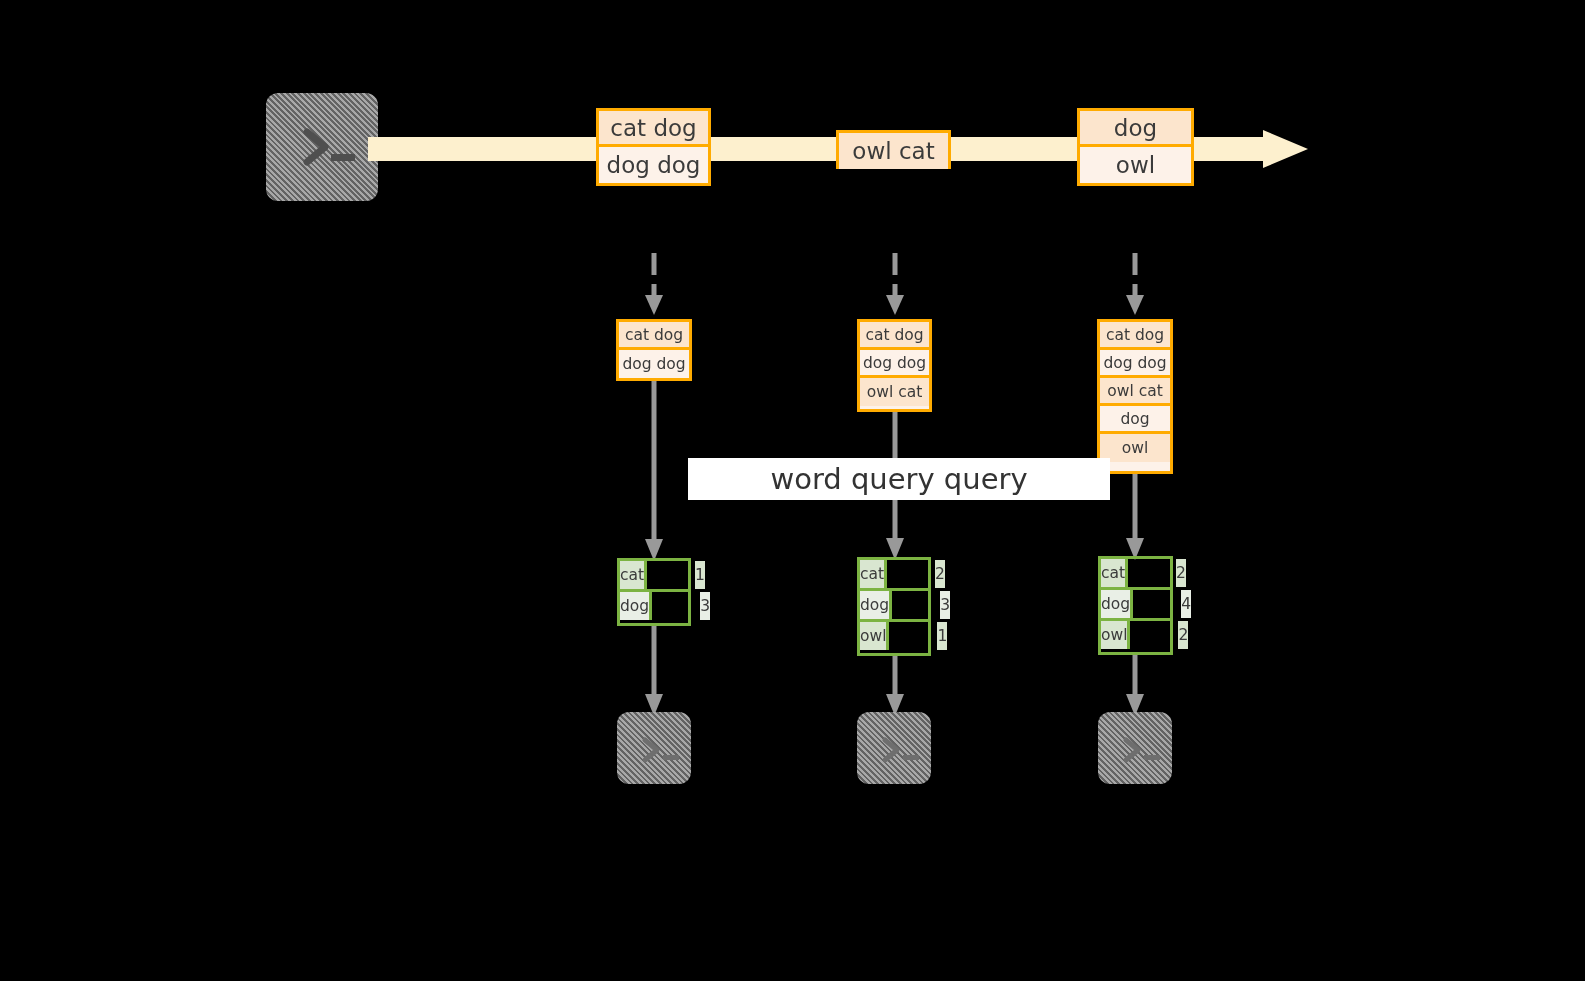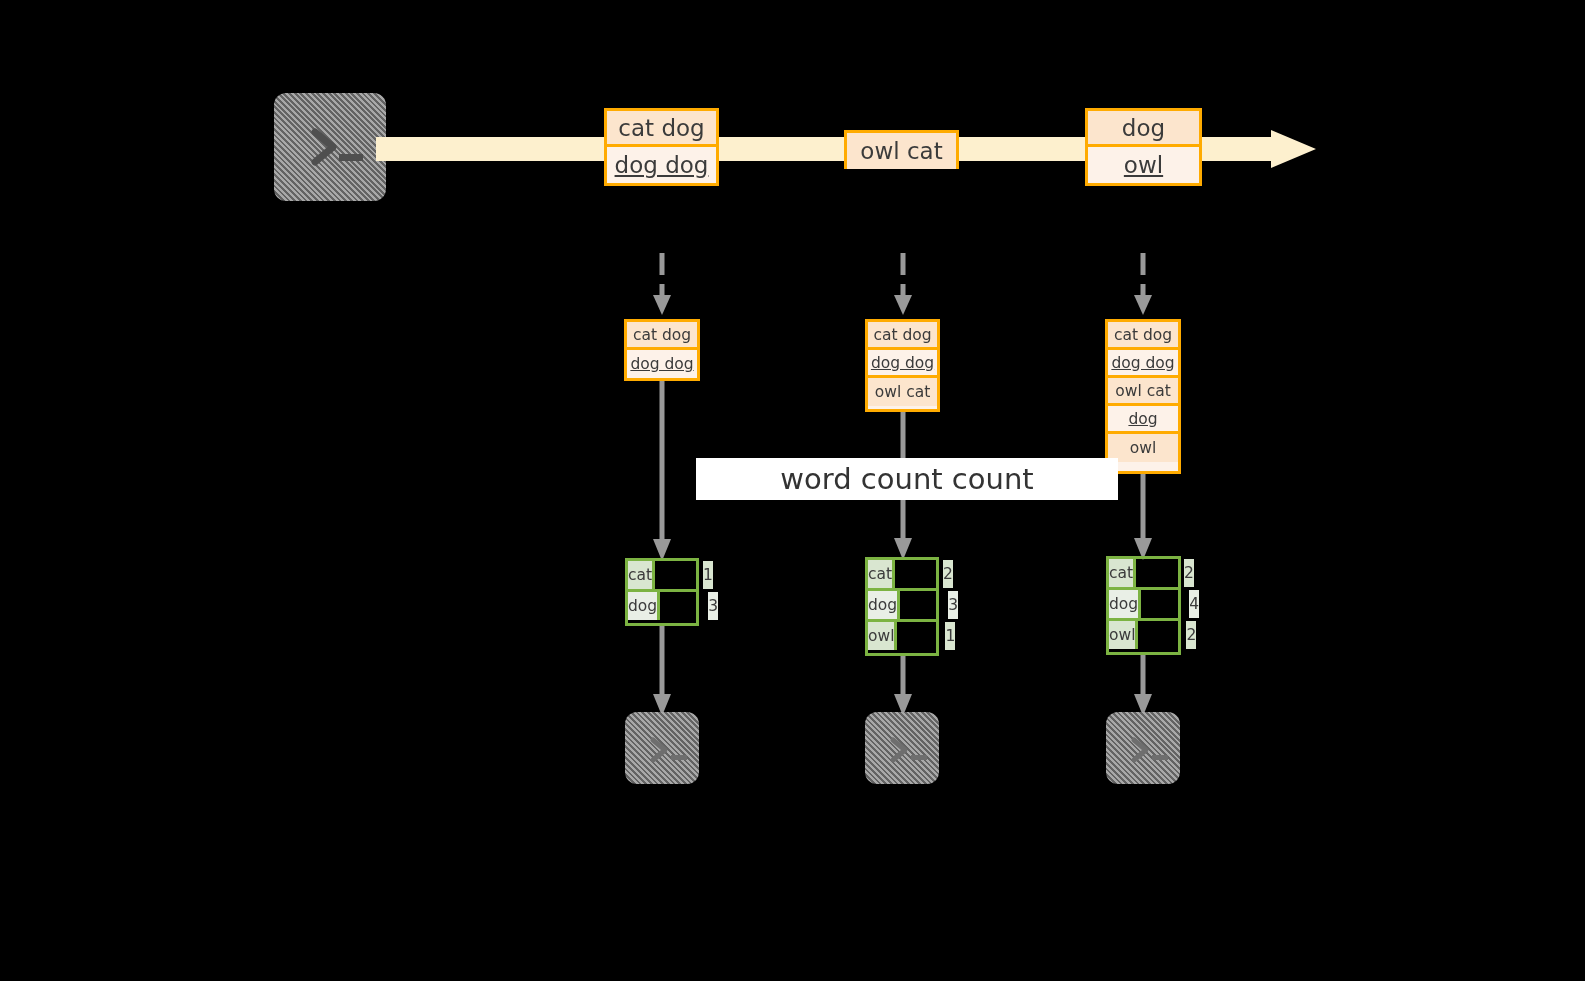--- a/index.html
+++ b/index.html
@@ -1,18 +1,18 @@
 <!DOCTYPE html>
 <html><head>
 <meta charset="utf-8">
 <style>
   html,body{margin:0;padding:0;background:#000;}
   body{width:1585px;height:981px;position:relative;overflow:hidden;
        font-family:"DejaVu Sans","Liberation Sans",sans-serif;}
-  .stage{position:absolute;left:8px;top:0;width:1556px;height:981px;}
+  .stage{position:absolute;left:0;top:0;width:1556px;height:981px;}
 
   
   .stream{position:absolute;left:368px;top:130px;width:940px;height:38px;}
   .stream svg{display:block;}
 
   
   .term{position:absolute;box-sizing:border-box;
         background:#808080;border:7px solid transparent;border-radius:12px;
         background-image:
           repeating-linear-gradient(45deg,#a8a8a8 0 2px,#636363 2px 4px),
@@ -23,21 +23,21 @@
   .term .glyph{position:absolute;left:0;top:0;right:0;bottom:0;}
 
   
   .rec{position:absolute;box-sizing:border-box;border:3px solid #FFAB00;
        background:#FDF2E9;}
   .rec .cell{box-sizing:border-box;display:flex;align-items:center;
              justify-content:center;color:#3b3b3b;white-space:nowrap;
              border-bottom:3px solid #FFAB00;}
   .rec .cell:last-child{border-bottom:none;}
   .rec .cell.a{background:#FCE5CD;}
-  .rec .cell.b{background:#FDF2E9;text-decoration:underline;}
+  .rec .cell.b{background:#FDF2E9;}
 
   
   .rec.big .cell{height:36px;font-size:23px;}
   
   .rec.small .cell{height:28px;font-size:15.5px;}
 
   
   .tbl{position:absolute;box-sizing:border-box;border:3px solid #7CB342;
        display:flex;flex-direction:column;}
   .tbl .row{display:flex;height:28px;border-bottom:3px solid #7CB342;gap:48px;}
@@ -143,21 +143,21 @@
   </div>
 
   <div class="conn" style="left:1126px;top:474px;width:18px;height:88px;">
     <svg width="18" height="88" viewBox="0 0 18 88">
       <line x1="9" y1="0" x2="9" y2="68" stroke="#999999" stroke-width="5"></line>
       <path d="M9 86 L0 64 H18 Z" fill="#999999"></path>
     </svg>
   </div>
 
   <div class="qlabel" style="left:688px;top:458px;width:422px;height:42px;">
-    <span>word count count</span>
+    <span>word query query</span>
   </div>
 
   <div class="tbl" style="left:617px;top:558px;width:74px;height:68px;">
     <div class="row a">
       <div class="k" style="width:43px;">cat</div>
       <div class="v" style="width:25px;">1</div>
     </div>
     <div class="row b">
       <div class="k" style="width:43px;">dog</div>
       <div class="v" style="width:25px;">3</div>

